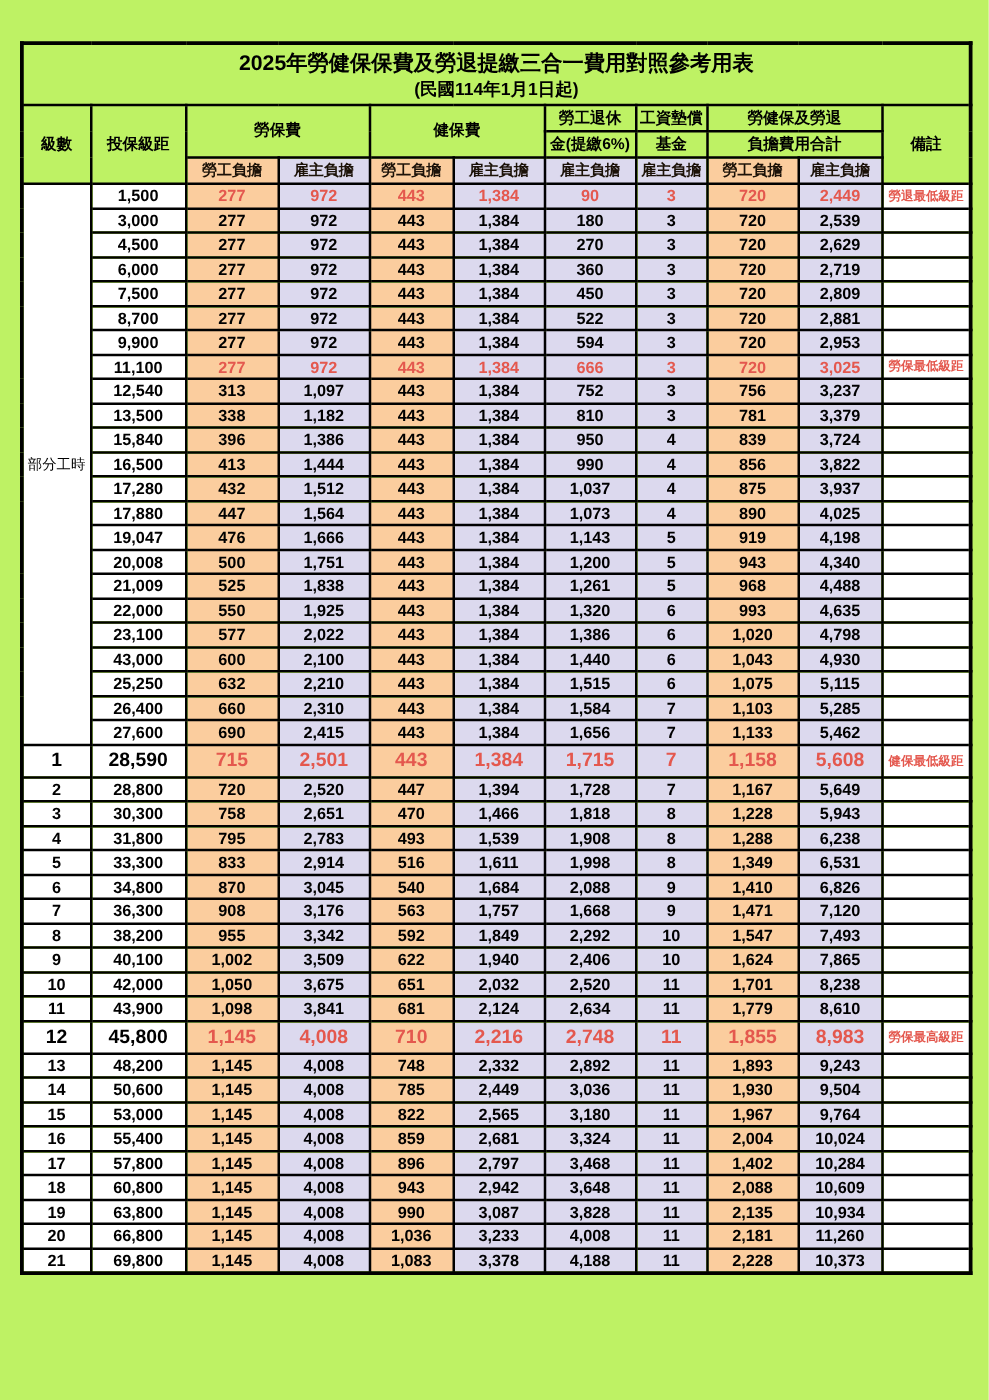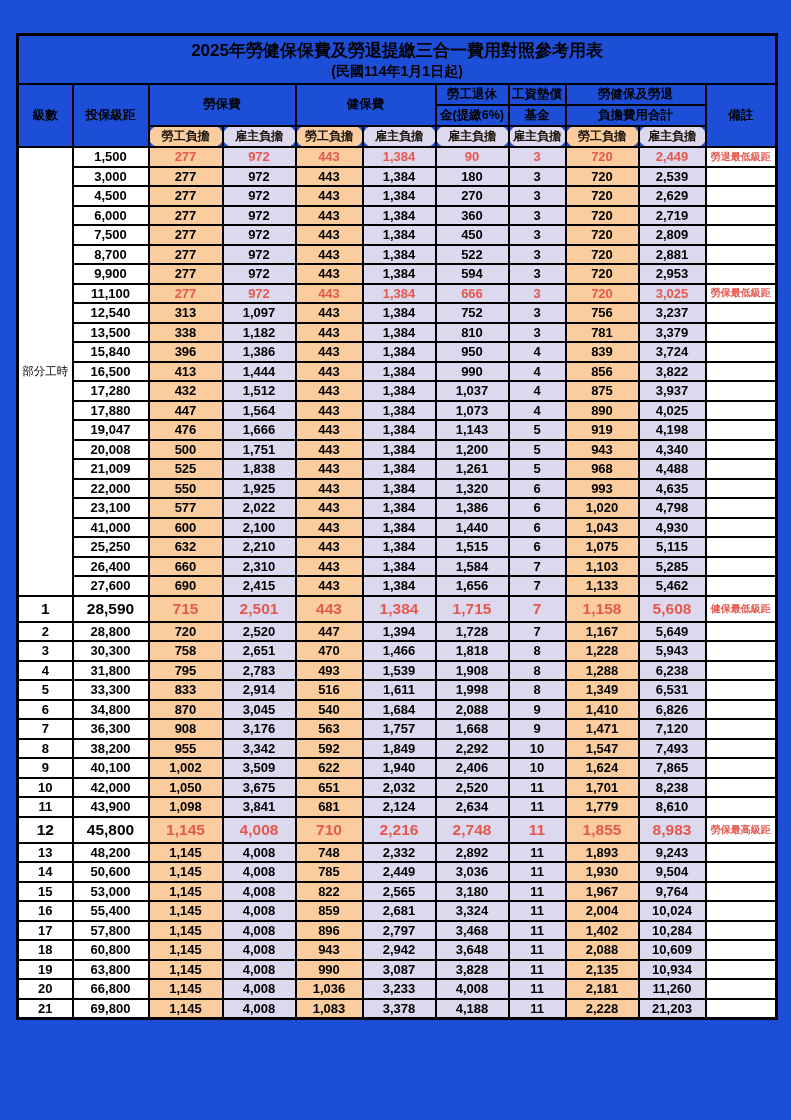--- a/index.html
+++ b/index.html
@@ -1,34 +1,34 @@
 <!DOCTYPE html>
 <html style="--employee-bg: #fbcd9e; --employer-bg: #dcd9ee; --highlight-text: #e4584e; --border: #000000;"><head>
 <meta charset="utf-8">
 <style>
   html,body{margin:0;padding:0;background:#fff;}
   .page{
-    width:791px;height:1120px;background:#1d4ed8;box-sizing:border-box;
+    width:791px;height:1120px;background:#bef264;box-sizing:border-box;
     padding:33px 16px 0 16px;
     font-family:"Liberation Sans","DejaVu Sans",sans-serif;color:#000;
   }
   table.premium{
     border-collapse:collapse;table-layout:fixed;width:759px;
   }
   table.premium th, table.premium td{
     border:2px solid var(--border,#000);
     padding:0 2px;text-align:center;vertical-align:middle;
     overflow:hidden;white-space:nowrap;
   }
   table.premium{border:3px solid var(--border,#000);}
   tr.title-row th{height:47px;border-bottom:2px solid var(--border,#000);}
   .t1{font-size:17px;font-weight:bold;line-height:1.4;}
   .t2{font-size:14px;font-weight:bold;line-height:1.2;}
   tr.h th{height:19px;font-size:12.5px;font-weight:bold;line-height:1.1;}
-  tr.h.sub th{font-size:12px;color:#1c1208;border-radius:10px;}
+  tr.h.sub th{font-size:12px;color:#1c1208;}
   th.emp, td.emp{background:var(--employee-bg,#fbcd9e);}
   th.er,  td.er {background:var(--employer-bg,#dcd9ee);}
   tbody tr{height:19.5px;}
   tbody td{font-size:13px;font-weight:bold;}
   td.group{font-size:11.5px;font-weight:normal;background:#fff;}
   td.lvl,td.bracket{background:#fff;}
   td.remark{background:#fff;font-size:10px;font-weight:bold;color:var(--highlight-text,#e4584e);}
   tr.hl td.val{color:var(--highlight-text,#e4584e);}
   tr.big{height:26px;}
   tr.big td{font-size:15.5px;}
@@ -309,21 +309,21 @@
           <td class="val er">2,022</td>
           <td class="val emp">443</td>
           <td class="val er">1,384</td>
           <td class="val er">1,386</td>
           <td class="val er">6</td>
           <td class="val emp">1,020</td>
           <td class="val er">4,798</td>
           <td class="remark"></td>
         </tr>
         <tr>
-          <td class="bracket">41,000</td>
+          <td class="bracket">43,000</td>
           <td class="val emp">600</td>
           <td class="val er">2,100</td>
           <td class="val emp">443</td>
           <td class="val er">1,384</td>
           <td class="val er">1,440</td>
           <td class="val er">6</td>
           <td class="val emp">1,043</td>
           <td class="val er">4,930</td>
           <td class="remark"></td>
         </tr>
@@ -626,18 +626,18 @@
         <tr>
           <td class="lvl">21</td>
           <td class="bracket">69,800</td>
           <td class="val emp">1,145</td>
           <td class="val er">4,008</td>
           <td class="val emp">1,083</td>
           <td class="val er">3,378</td>
           <td class="val er">4,188</td>
           <td class="val er">11</td>
           <td class="val emp">2,228</td>
-          <td class="val er">21,203</td>
+          <td class="val er">10,373</td>
           <td class="remark"></td>
         </tr>
       </tbody>
   </table>
 </div>
 
 </body></html>

